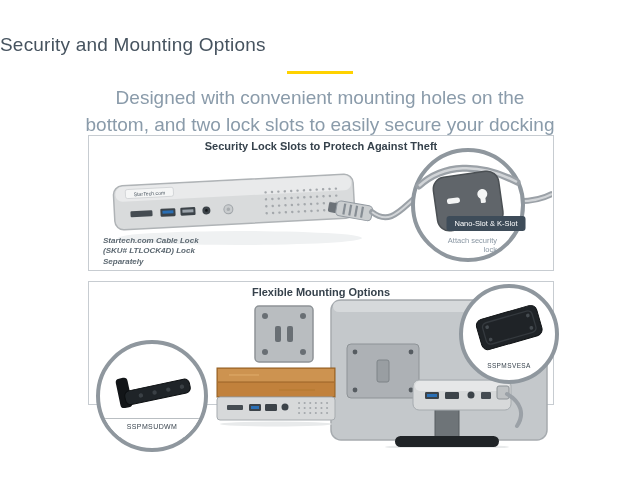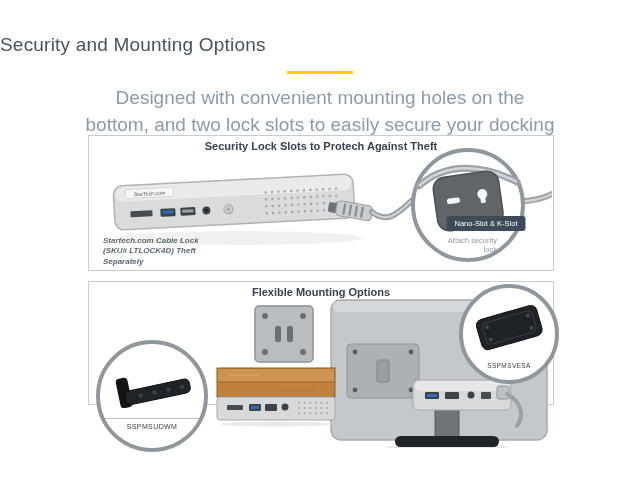--- a/index.html
+++ b/index.html
@@ -96,21 +96,21 @@
         <line x1="272" y1="56" x2="272" y2="67" stroke="#868D94" stroke-width="2.2"></line>
       </g>
       <g fill="none">
         <path d="M282,62 C310,84 322,30 356,38 C392,46 432,60 462,44" stroke="#9BA1A7" stroke-width="6" stroke-linecap="round"></path>
         <path d="M282,62 C310,84 322,30 356,38 C392,46 432,60 462,44" stroke="#D2D5D8" stroke-width="2"></path>
       </g>
     </svg>
 
     <div class="sec-caption">
       <span>Startech.com Cable Lock</span><br>
-      <span>(SKU# LTLOCK4D) Theft Separately</span>
+      <span>(SKU# LTLOCK4D) Lock Separately</span>
     </div>
 
     <div class="callout sec-callout">
       <svg viewBox="0 0 106 106">
         <g fill="none">
           <path d="M4,34 C28,12 64,10 102,30" stroke="#9BA1A7" stroke-width="7" stroke-linecap="round"></path>
           <path d="M4,34 C28,12 64,10 102,30" stroke="#D2D5D8" stroke-width="2.5"></path>
         </g>
         <g transform="rotate(-8 53 48)">
           <rect x="20" y="22" width="66" height="54" rx="12" fill="#60656A" stroke="#4B5054" stroke-width="1.5"></rect>

